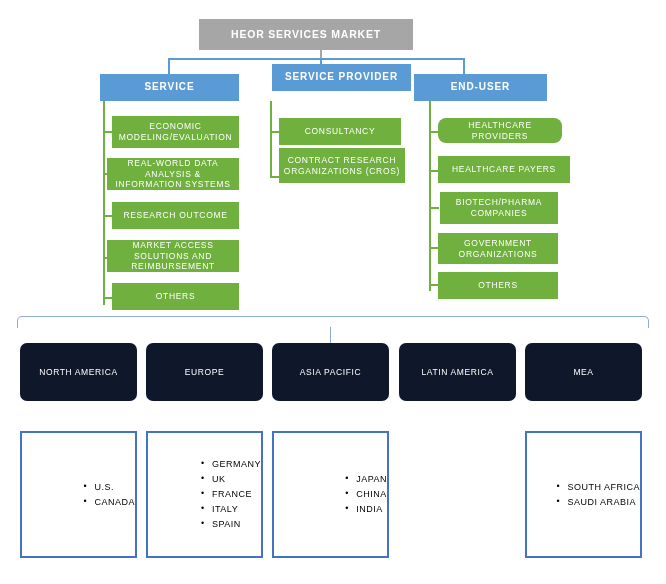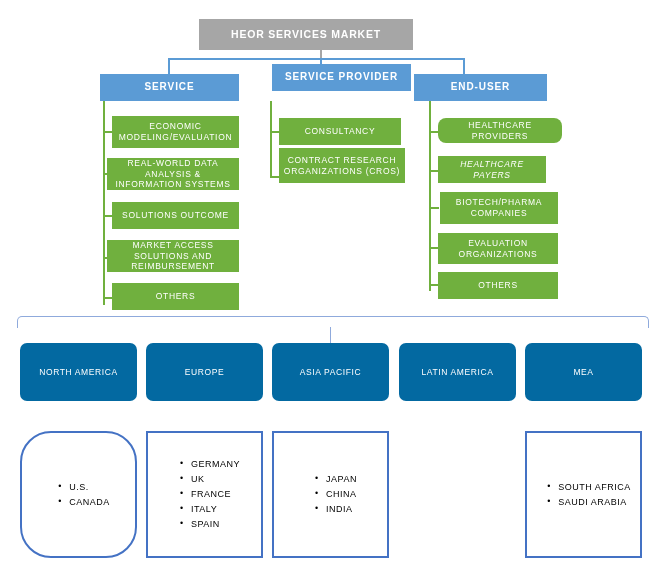--- a/index.html
+++ b/index.html
@@ -53,35 +53,35 @@
   .leaf-box {
     background: #70b03e;
     font-size: 8.5px;
     font-weight: normal;
     letter-spacing: 0.7px;
     padding: 2px 4px;
   }
 
   
   .region-box {
-    background: #0369a1;
+    background: #0f172a;
     border-radius: 7px;
     font-size: 8.5px;
     letter-spacing: 0.6px;
   }
 
   
   .country-box {
     position: absolute;
     box-sizing: border-box;
     background: #ffffff;
     border: 2px solid #4472c4;
     display: flex;
     align-items: center;
-    justify-content: center;
+    justify-content: flex-end;
   }
   .country-box ul {
     margin: 0;
     padding: 0 0 0 22px;
     list-style: none;
   }
   .country-box li {
     position: relative;
     color: #000000;
     font-size: 9px;
@@ -152,21 +152,21 @@
   <div class="conn conn-green" style="left:103px; top:257px; width:10px; height:2px;"></div>
   <div class="conn conn-green" style="left:103px; top:297px; width:10px; height:2px;"></div>
 
   <div class="box leaf-box" style="left:112px; top:116px; width:127px; height:32px;">
     <span>ECONOMIC MODELING/EVALUATION</span>
   </div>
   <div class="box leaf-box" style="left:107px; top:158px; width:132px; height:32px;">
     <span>REAL-WORLD DATA ANALYSIS &amp; INFORMATION SYSTEMS</span>
   </div>
   <div class="box leaf-box" style="left:112px; top:202px; width:127px; height:27px;">
-    <span>SOLUTIONS OUTCOME</span>
+    <span>RESEARCH OUTCOME</span>
   </div>
   <div class="box leaf-box" style="left:107px; top:240px; width:132px; height:32px;">
     <span>MARKET ACCESS SOLUTIONS AND REIMBURSEMENT</span>
   </div>
   <div class="box leaf-box" style="left:112px; top:283px; width:127px; height:27px;">
     <span>OTHERS</span>
   </div>
 
   <div class="conn conn-green" style="left:270px; top:101px; width:2px; height:77px;"></div>
   <div class="conn conn-green" style="left:270px; top:131px; width:10px; height:2px;"></div>
@@ -182,28 +182,28 @@
   <div class="conn conn-green" style="left:429px; top:101px; width:2px; height:190px;"></div>
   <div class="conn conn-green" style="left:429px; top:131px; width:10px; height:2px;"></div>
   <div class="conn conn-green" style="left:429px; top:170px; width:10px; height:2px;"></div>
   <div class="conn conn-green" style="left:429px; top:207px; width:10px; height:2px;"></div>
   <div class="conn conn-green" style="left:429px; top:247px; width:10px; height:2px;"></div>
   <div class="conn conn-green" style="left:429px; top:284px; width:10px; height:2px;"></div>
 
   <div class="box leaf-box" style="left:438px; top:118px; width:124px; height:25px;border-radius:8px;">
     <span>HEALTHCARE PROVIDERS</span>
   </div>
-  <div class="box leaf-box" style="left:438px; top:156px; width:108px; height:27px;font-style:italic;">
+  <div class="box leaf-box" style="left:438px; top:156px; width:132px; height:27px;">
     <span>HEALTHCARE PAYERS</span>
   </div>
   <div class="box leaf-box" style="left:440px; top:192px; width:118px; height:32px;">
     <span>BIOTECH/PHARMA COMPANIES</span>
   </div>
   <div class="box leaf-box" style="left:438px; top:233px; width:120px; height:31px;">
-    <span>EVALUATION ORGANIZATIONS</span>
+    <span>GOVERNMENT ORGANIZATIONS</span>
   </div>
   <div class="box leaf-box" style="left:438px; top:272px; width:120px; height:27px;">
     <span>OTHERS</span>
   </div>
 
   <div class="brace" style="left:17px; top:316px; width:632px; height:12px;"></div>
   <div class="conn" style="left:330px; top:327px; width:1px; height:16px; background:#8faadc;"></div>
 
   <div class="box region-box" style="left:20px; top:343px; width:117px; height:58px;">
     <span>NORTH AMERICA</span>
@@ -214,21 +214,21 @@
   <div class="box region-box" style="left:272px; top:343px; width:117px; height:58px;">
     <span>ASIA PACIFIC</span>
   </div>
   <div class="box region-box" style="left:399px; top:343px; width:117px; height:58px;">
     <span>LATIN AMERICA</span>
   </div>
   <div class="box region-box" style="left:525px; top:343px; width:117px; height:58px;">
     <span>MEA</span>
   </div>
 
-  <div class="country-box" style="left:20px; top:431px; width:117px; height:127px;border-radius:31px;">
+  <div class="country-box" style="left:20px; top:431px; width:117px; height:127px;">
     <ul>
         <li>U.S.</li>
         <li>CANADA</li>
       </ul>
   </div>
   <div class="country-box" style="left:146px; top:431px; width:117px; height:127px;">
     <ul>
         <li>GERMANY</li>
         <li>UK</li>
         <li>FRANCE</li>

